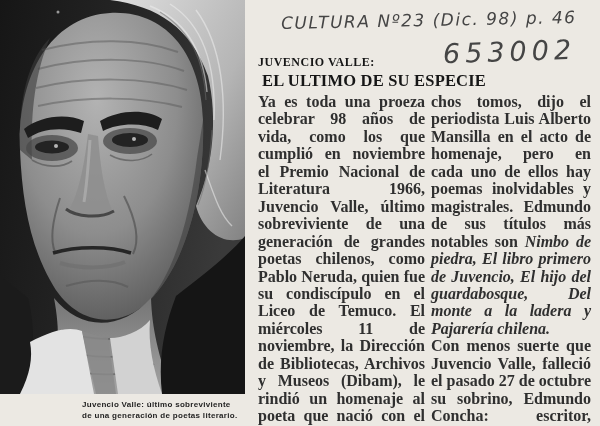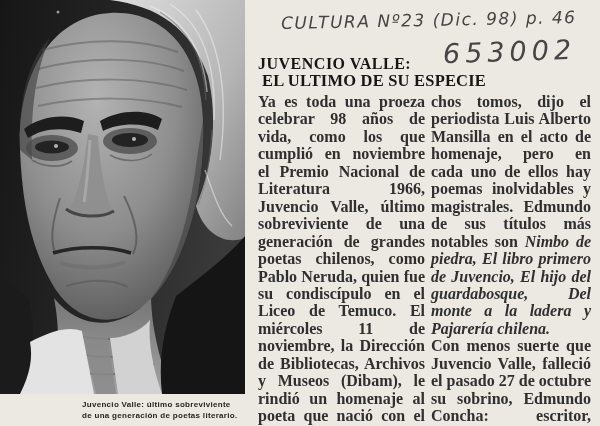--- a/index.html
+++ b/index.html
@@ -31,21 +31,21 @@
     font-family: "DejaVu Sans", sans-serif;
     font-style: italic;
     color: var(--pen-ink, #454545);
     white-space: nowrap;
   }
   .hand-line { left: 281px; top: 10px; font-size: 17px; letter-spacing: 1.5px; transform: rotate(-1.2deg); }
   .hand-number { left: 443px; top: 36px; font-size: 27px; letter-spacing: 5px; transform: rotate(-2deg); }
   
   .kicker {
     position: absolute; left: 258px; top: 55px;
-    font-weight: bold; font-size: 16px; letter-spacing: 0.5px;
+    font-weight: bold; font-size: 12px; letter-spacing: 0.5px;
     color: var(--headline-ink, #161616);
   }
   .headline {
     position: absolute; left: 258px; top: 67px;
     font-weight: bold; font-size: 16.5px; letter-spacing: 0.2px;
     color: var(--headline-ink, #161616);
   }
   
   .col {
     position: absolute; top: 93px;

